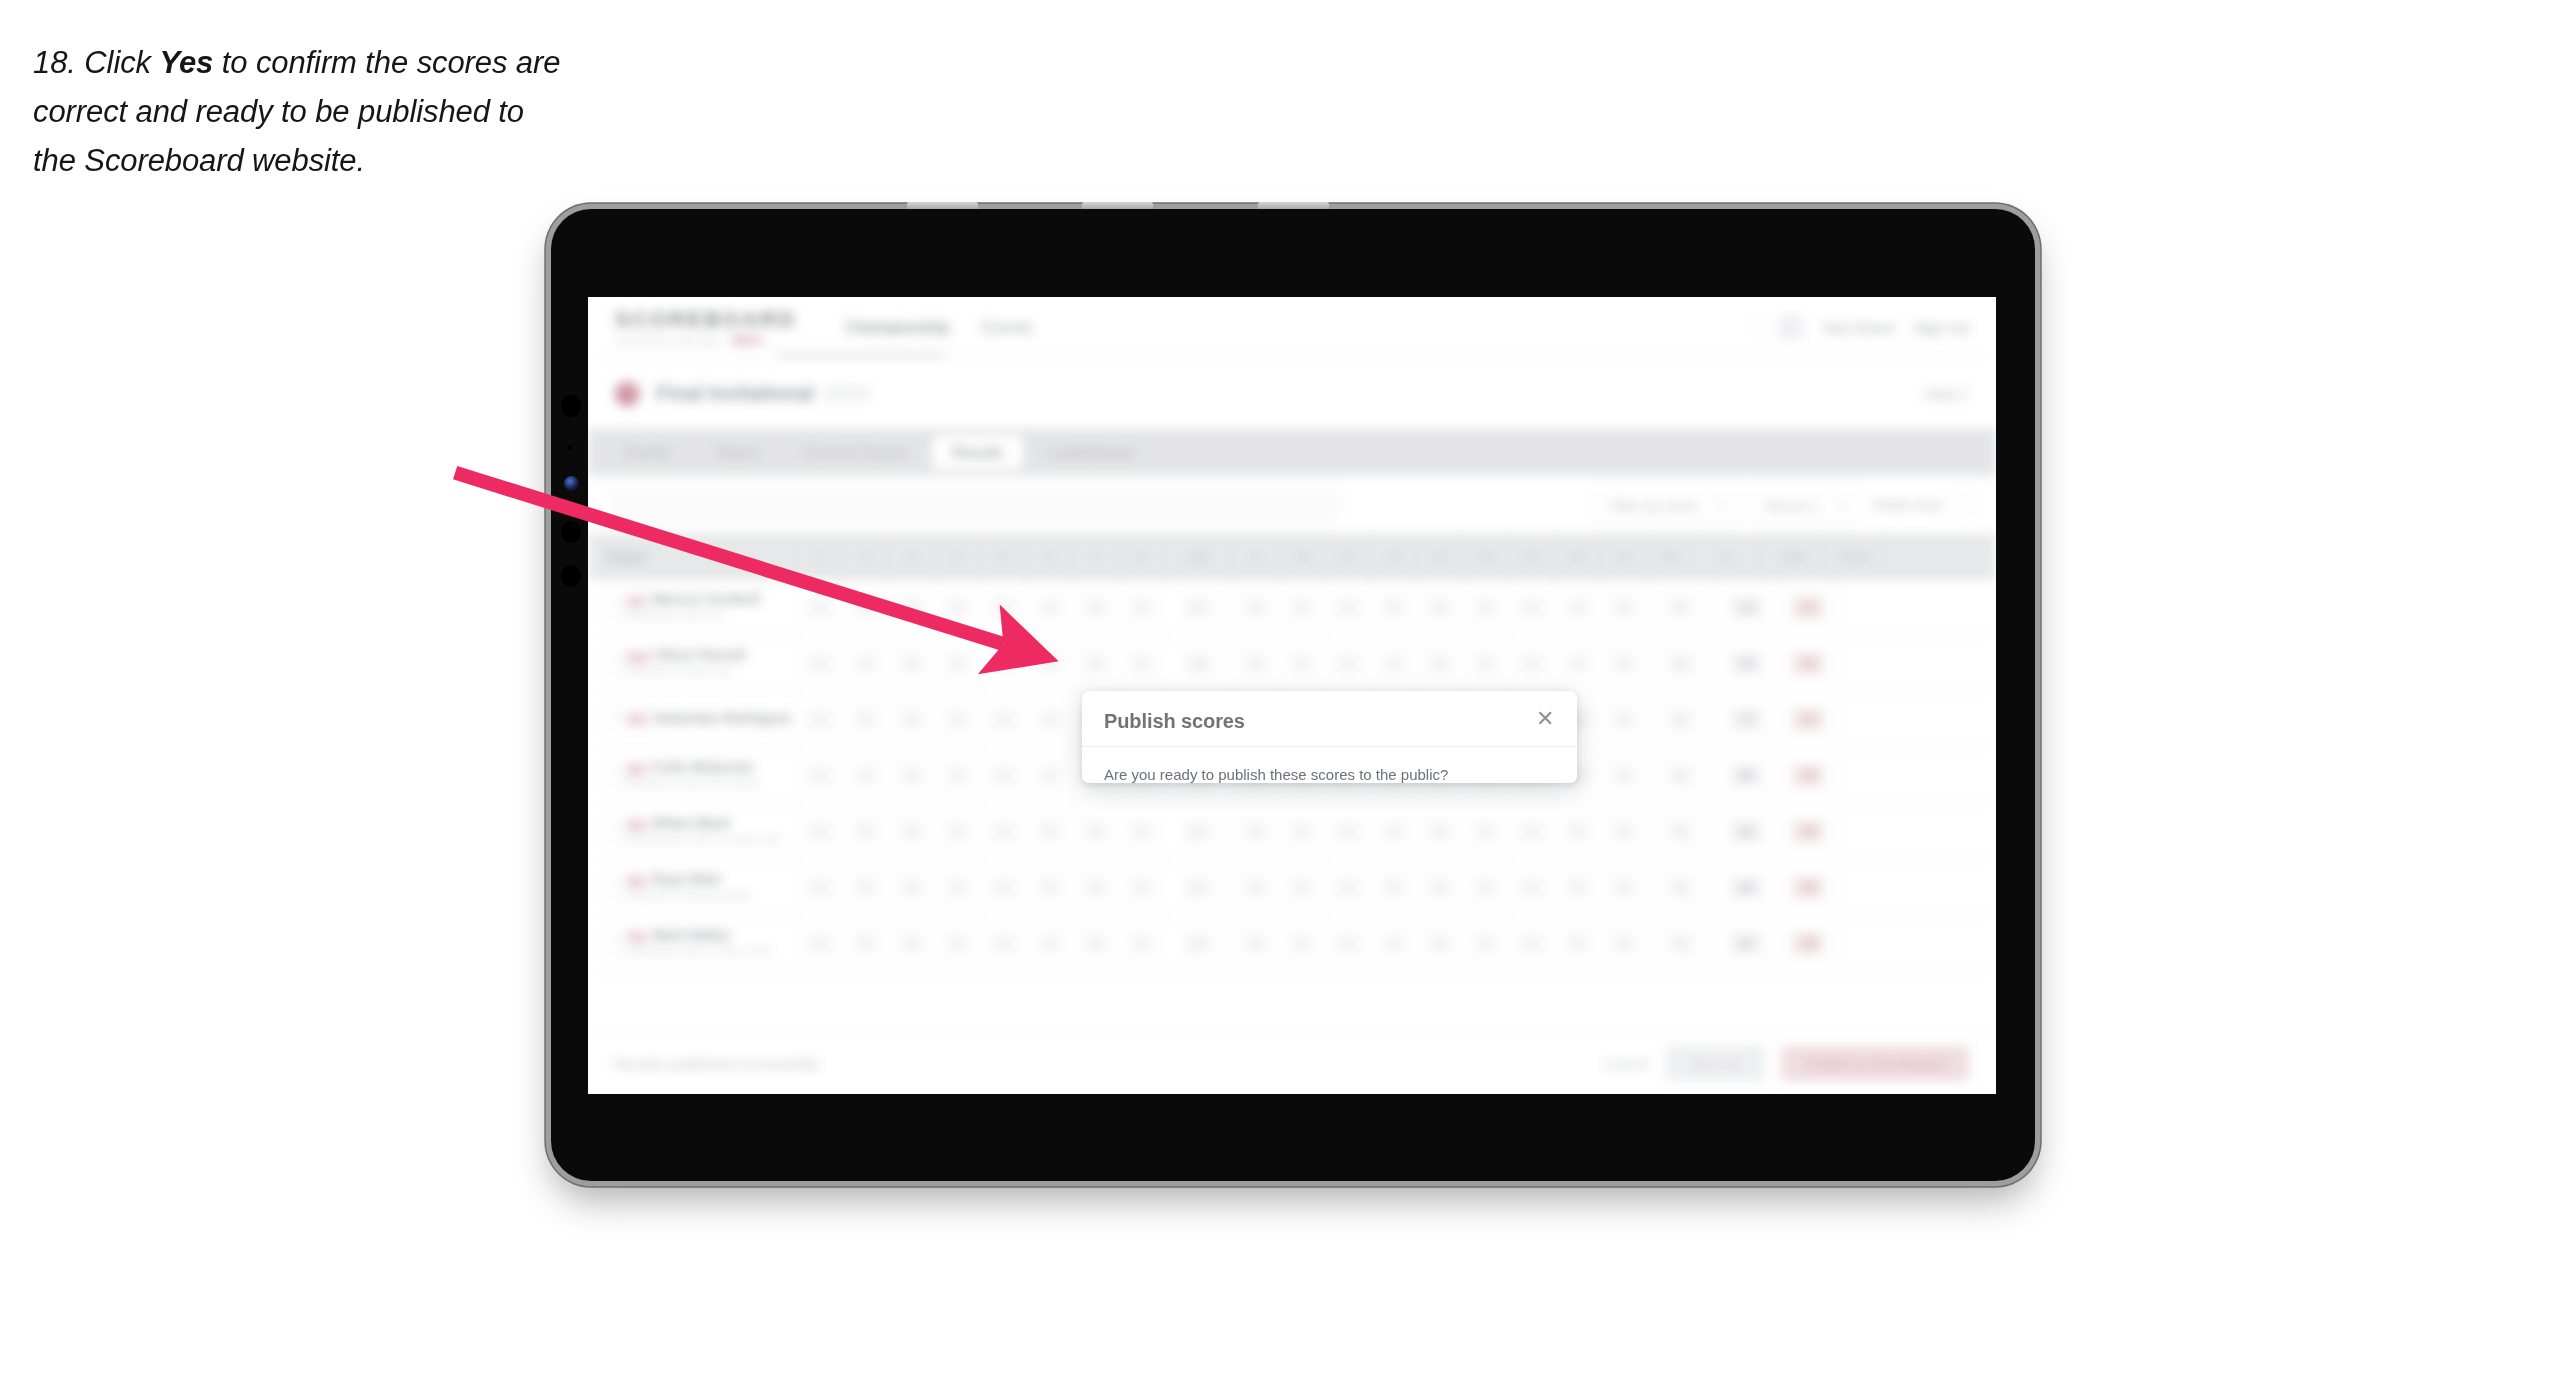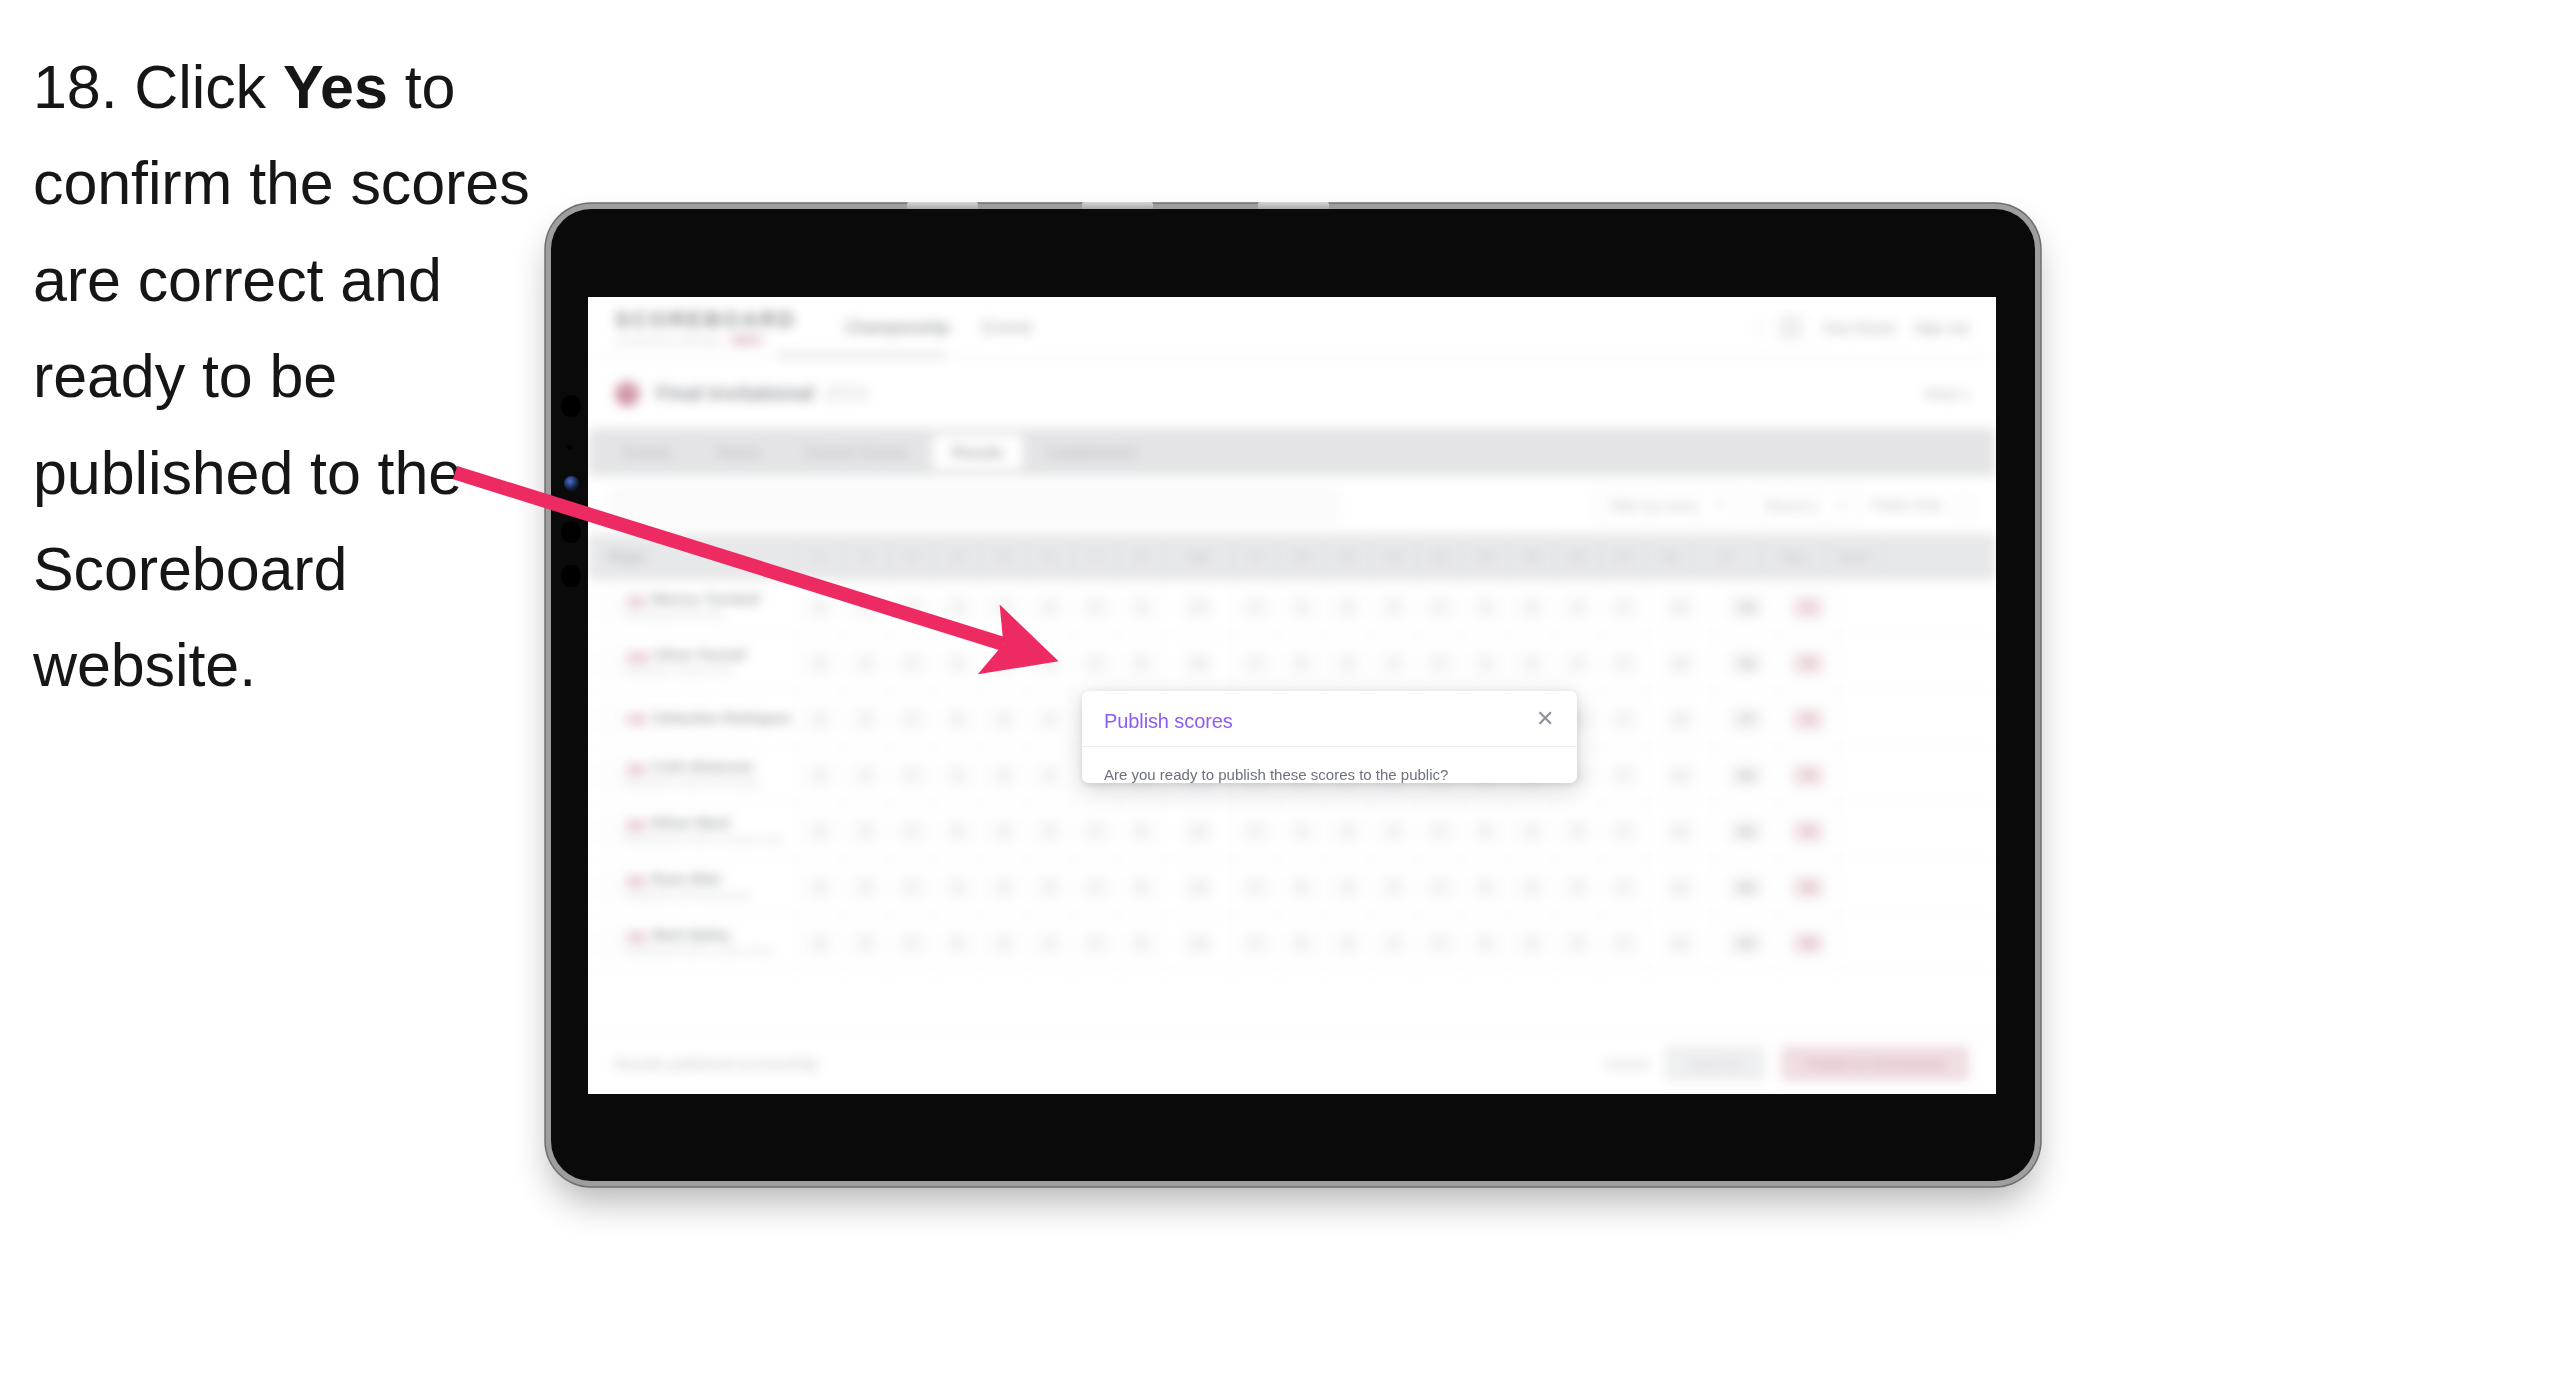--- a/index.html
+++ b/index.html
@@ -16,25 +16,26 @@
     font-family: "Liberation Sans", sans-serif;
     -webkit-font-smoothing: antialiased;
   }
 
   
   #instruction {
     position: absolute;
     left: 33px;
     top: 39px;
     width: 534px;
-    font-size: 61px;
+    font-size: 31px;
     line-height: 1.58;
     color: #161616;
     font-weight: 400;
     letter-spacing: -0.1px;
+    font-style: italic;
   }
   #instruction .bold { font-weight: 700; }
 
   
   #tablet {
     position: absolute;
     left: 551px;
     top: 209px;
     width: 1484px;
     height: 972px;
@@ -213,21 +214,21 @@
     width: 495px;
     background: #ffffff;
     border-radius: 6.7px;
     box-shadow: 0 6.7px 25px rgba(20,24,35,0.16), 0 1.5px 6px rgba(20,24,35,0.10);
     box-sizing: border-box;
   }
   .modal-head {
     display: flex; align-items: flex-start; padding: 18.6px 21px 0 22px;
   }
   .modal-title {
-    font-size: 20px; color: #8b5cf6; font-weight: 400; letter-spacing: -0.1px;
+    font-size: 20px; color: #737373; font-weight: 700; letter-spacing: -0.1px;
   }
   .modal-close {
     margin-left: auto; color: #8d9199; font-size: 22px; line-height: 0.8; cursor: pointer;
     font-weight: 300; padding: 0 1.5px;
   }
   .modal-rule { height: 0.7px; background: #eceef1; margin: 13.4px 0 0 0; }
   .modal-body { padding: 19.3px 22px 0 22px; }
   .modal-text { font-size: 15px; color: #6d717b; }
   .modal-actions {
     display: flex; justify-content: flex-end; gap: 12px; padding: 21px 22px 21px 22px;

